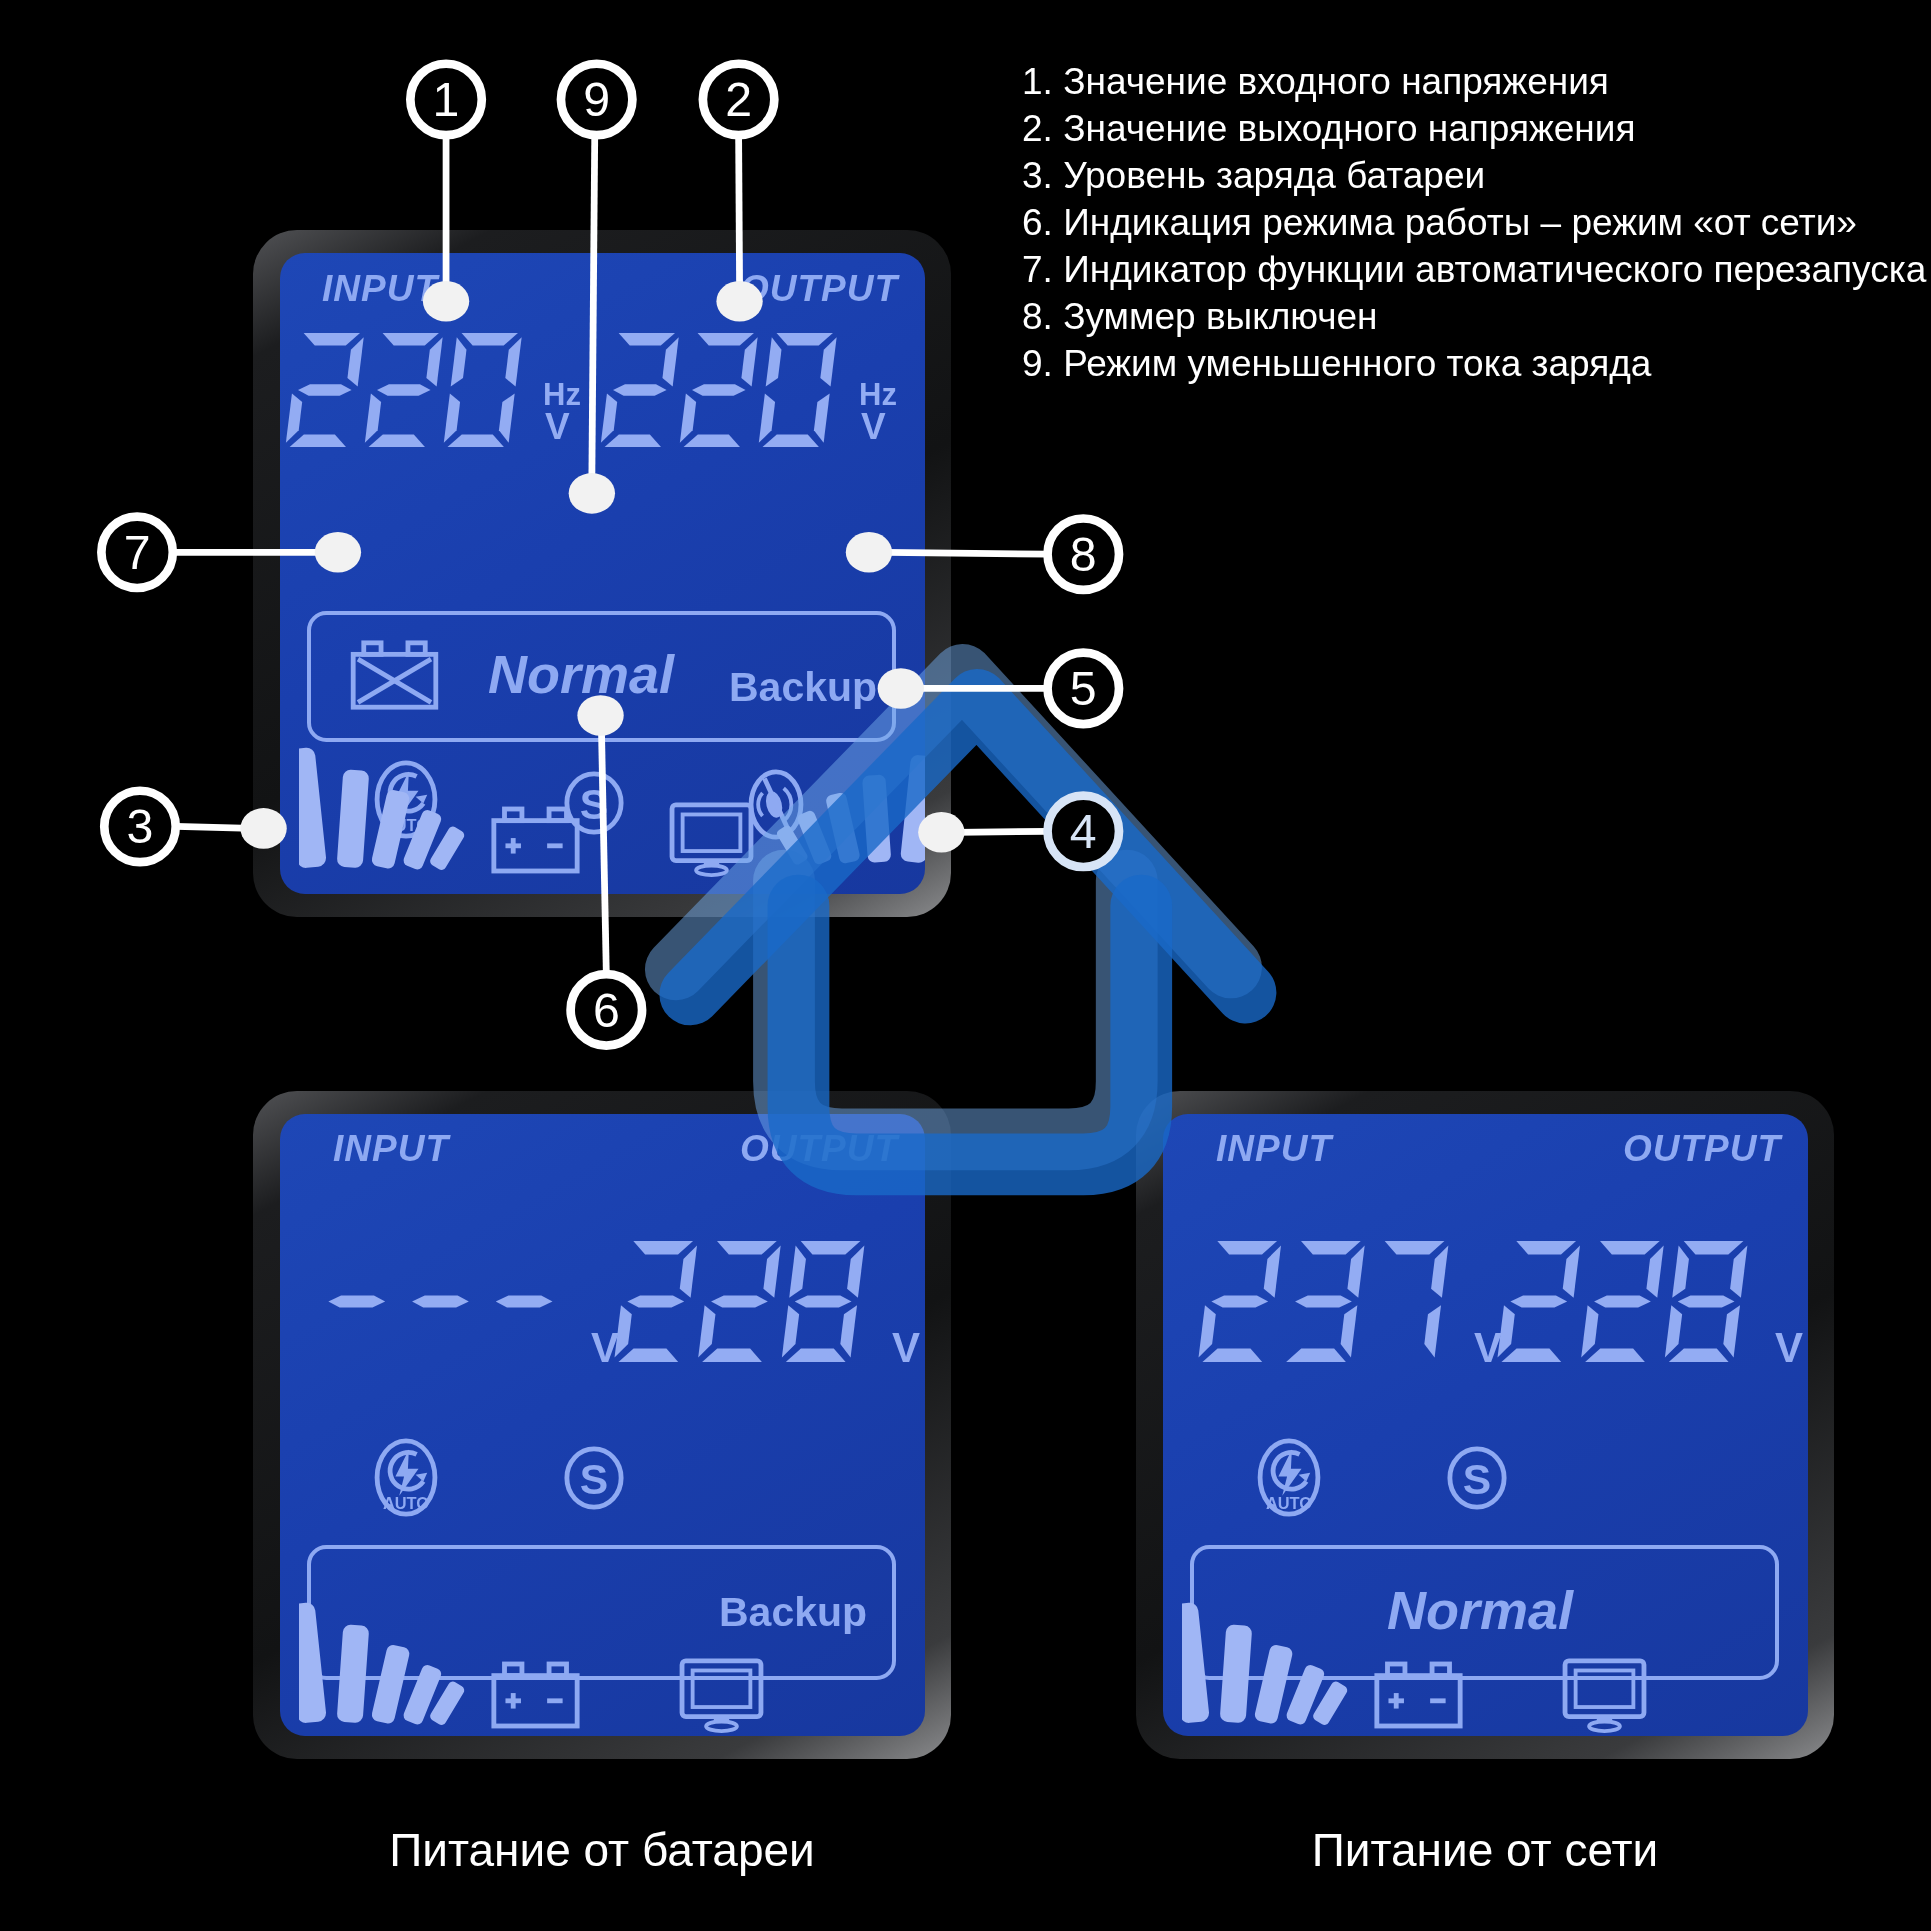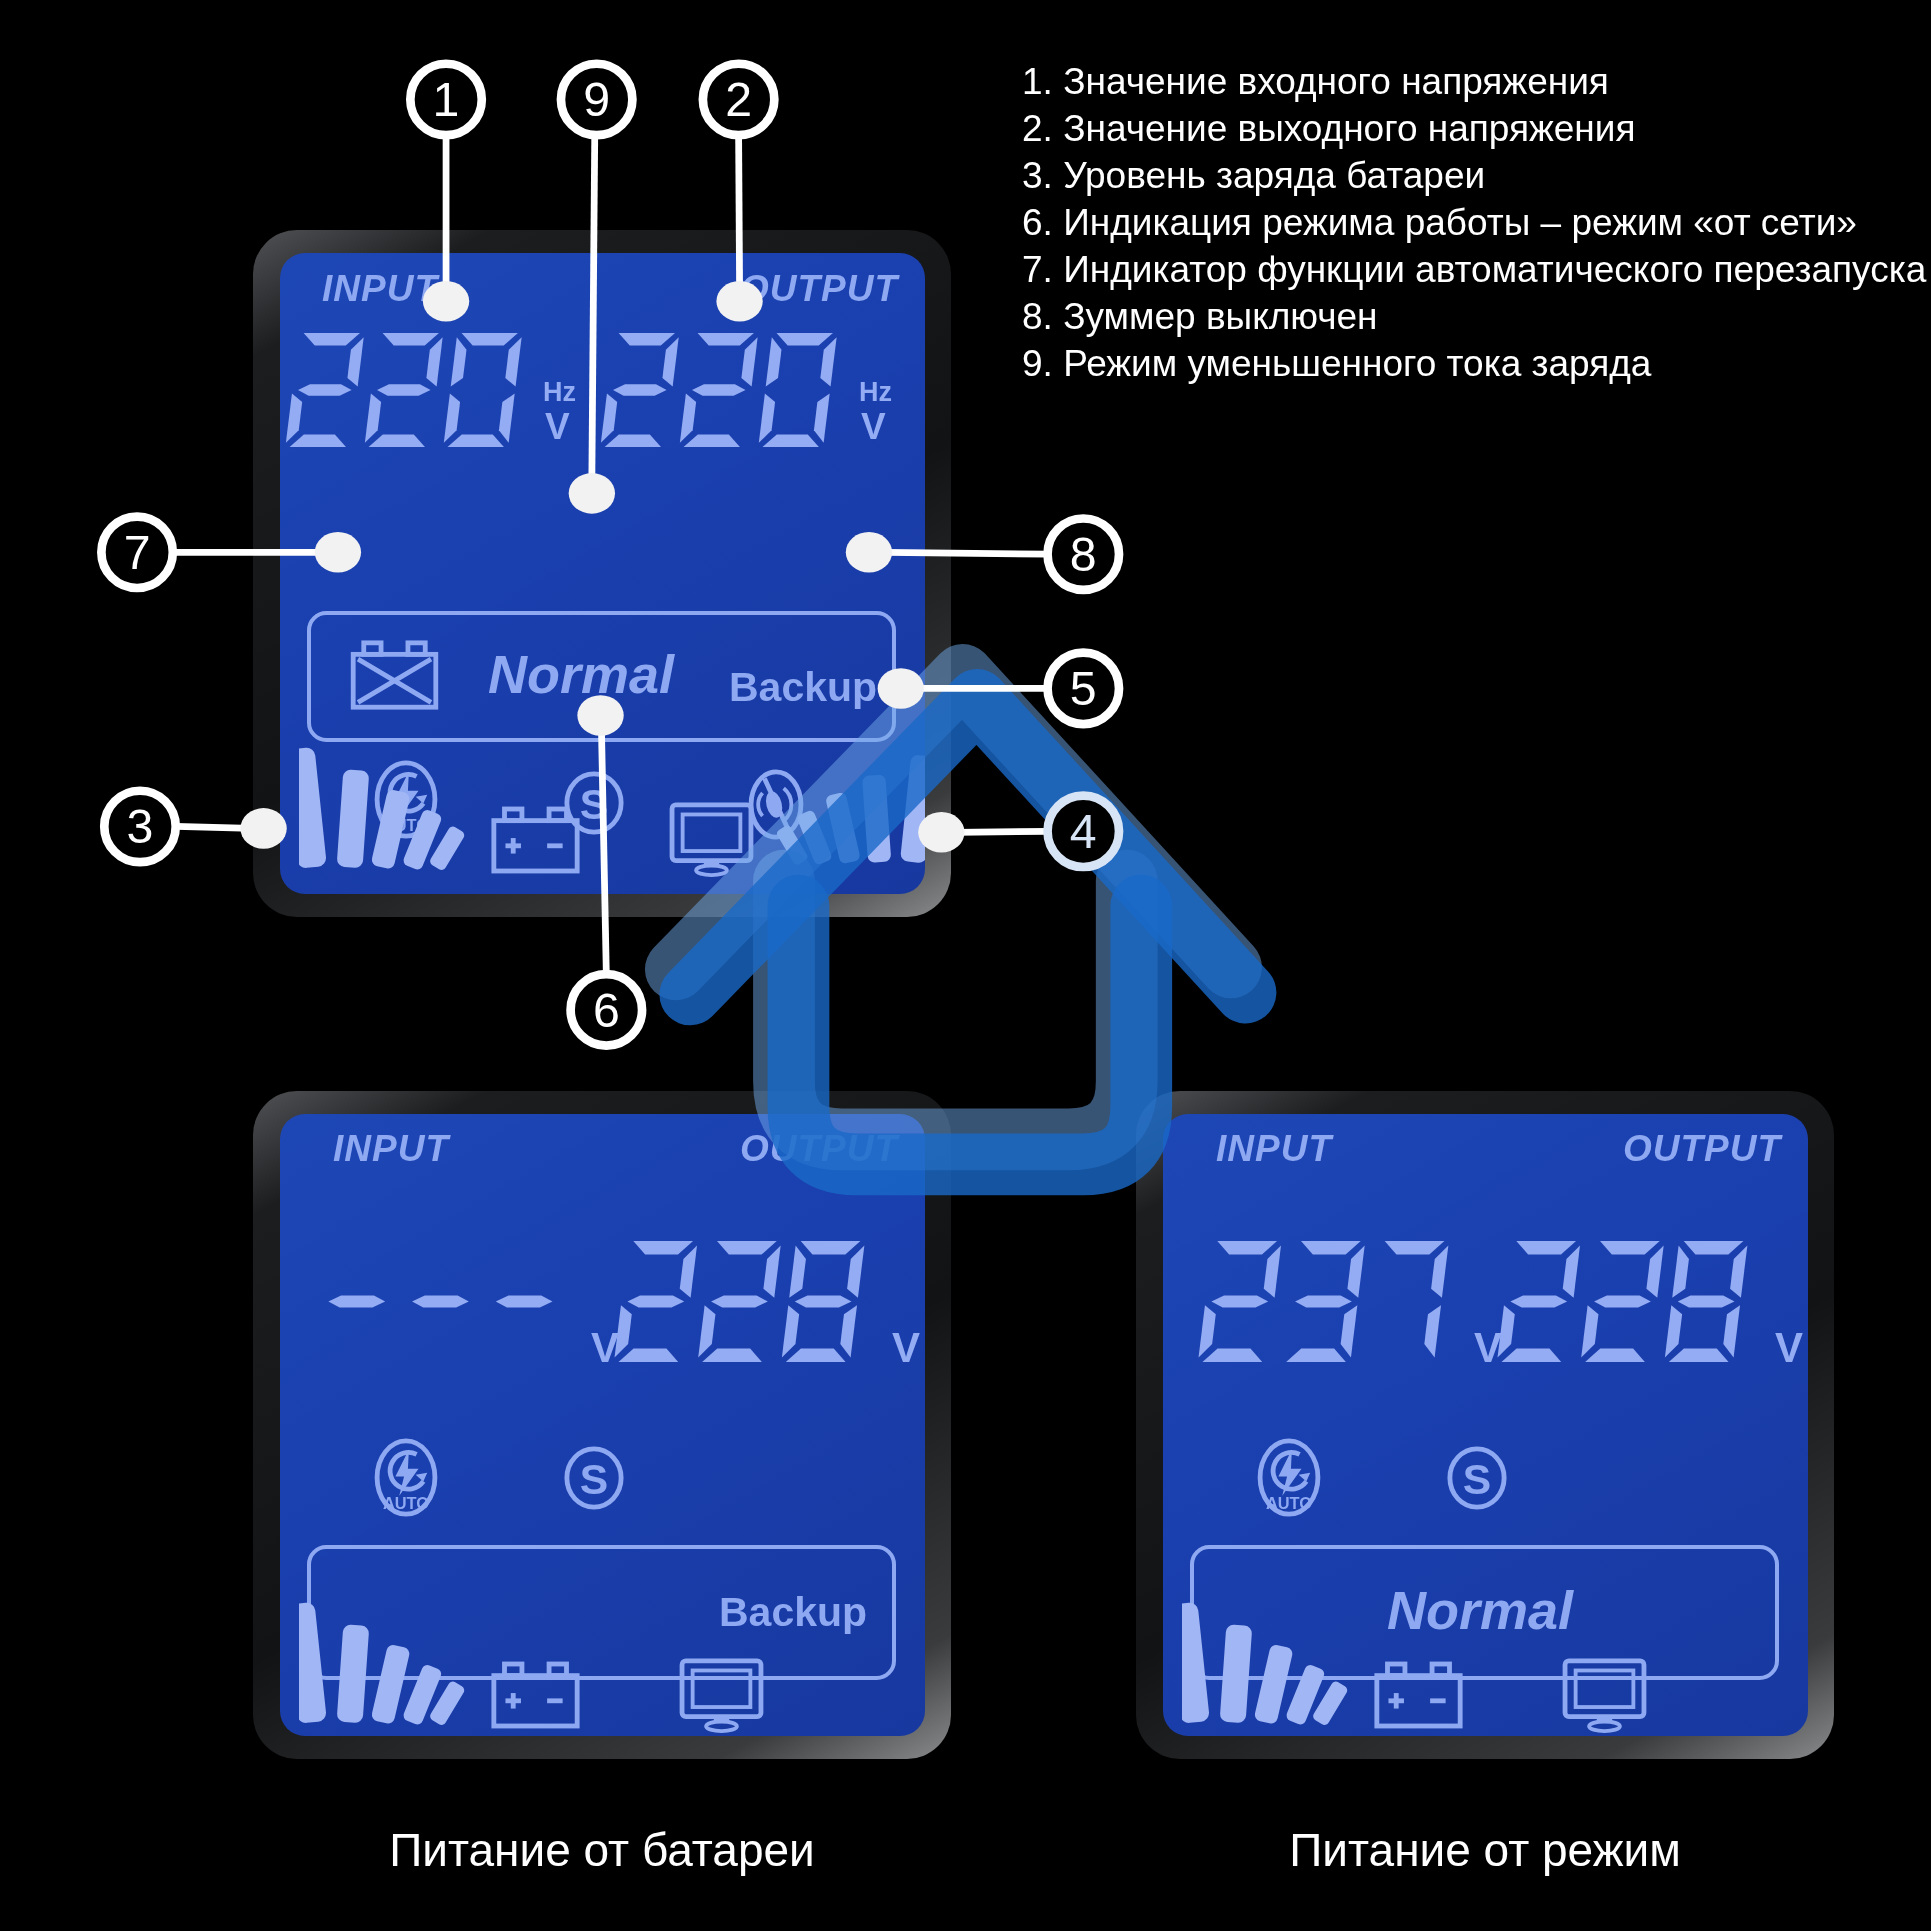--- a/index.html
+++ b/index.html
@@ -6,21 +6,21 @@
   .canvas{position:relative;width:1931px;height:1931px;background:#000;overflow:hidden;
           font-family:"Liberation Sans",sans-serif;}
   
   .panel{position:absolute;border-radius:44px;z-index:10;
          background:linear-gradient(152deg,#515255 0%,#1c1d1f 12%,#121314 55%,#3a3b3d 88%,#8a8b8d 100%);}
   .display{position:absolute;border-radius:25px;
            background:linear-gradient(150deg,#1e47b6 0%,#1a3fae 45%,#17389f 100%);}
   .lbl{position:absolute;font-style:italic;font-weight:bold;font-size:37px;color:#8ea9f2;letter-spacing:1px;white-space:nowrap;text-align:right;}
   .seg{position:absolute;}
   .unit{position:absolute;color:#93acf3;font-weight:bold;white-space:nowrap;}
-  .unit-hz{font-size:27px;}
+  .unit-hz{font-size:31px;}
   .unit-v{font-size:37px;}
   .unit-v-big{font-size:42px;}
   .icon{position:absolute;}
   .icon svg{display:block;}
   .ic-stroke{stroke:#8ea9f2;fill:none;}
   .ic-fill{fill:#8ea9f2;}
   .ic-text{fill:#8ea9f2;font-family:"Liberation Sans",sans-serif;font-weight:bold;}
   .modebox{position:absolute;border:4.8px solid #8ea9f2;border-radius:19.3px;}
   .mode-normal{position:absolute;font-style:italic;font-weight:bold;font-size:54px;color:#8ea9f2;white-space:nowrap;}
   .mode-backup{position:absolute;font-weight:bold;font-size:41px;color:#8ea9f2;white-space:nowrap;}
@@ -397,21 +397,21 @@
       <div class="icon" style="left:398px;top:543px;">
         <svg width="87" height="77" viewBox="0 0 90 80">
           <rect class="ic-stroke" x="4" y="4" width="82" height="58" rx="4" stroke-width="5"></rect>
           <rect class="ic-stroke" x="15" y="14" width="60" height="38" stroke-width="4"></rect>
           <rect class="ic-fill" x="37" y="62" width="16" height="6"></rect>
           <ellipse class="ic-stroke" cx="45" cy="72" rx="16" ry="5" stroke-width="4"></ellipse>
         </svg>
       </div>
     </div>
   </div>
-  <div class="caption" style="left:1136px;top:1823px;">Питание от режим</div>
+  <div class="caption" style="left:1136px;top:1823px;">Питание от сети</div>
 
   <svg class="house" width="1931" height="1931" viewBox="0 0 2000 2000">
     <g fill="none" stroke-linecap="round" stroke-linejoin="round">
       <g stroke="rgba(111,168,232,0.50)" stroke-width="64" transform="translate(-15,-26)">
         <path d="M715 1030 L1012 725 L1290 1028"></path>
         <path d="M827 938 L827 1146 Q827 1206 887 1206 L1122 1206 Q1182 1206 1182 1146 L1182 938"></path>
       </g>
       <g stroke="rgba(25,105,200,0.80)" stroke-width="64">
         <path d="M715 1030 L1012 725 L1290 1028"></path>
         <path d="M827 938 L827 1146 Q827 1206 887 1206 L1122 1206 Q1182 1206 1182 1146 L1182 938"></path>

